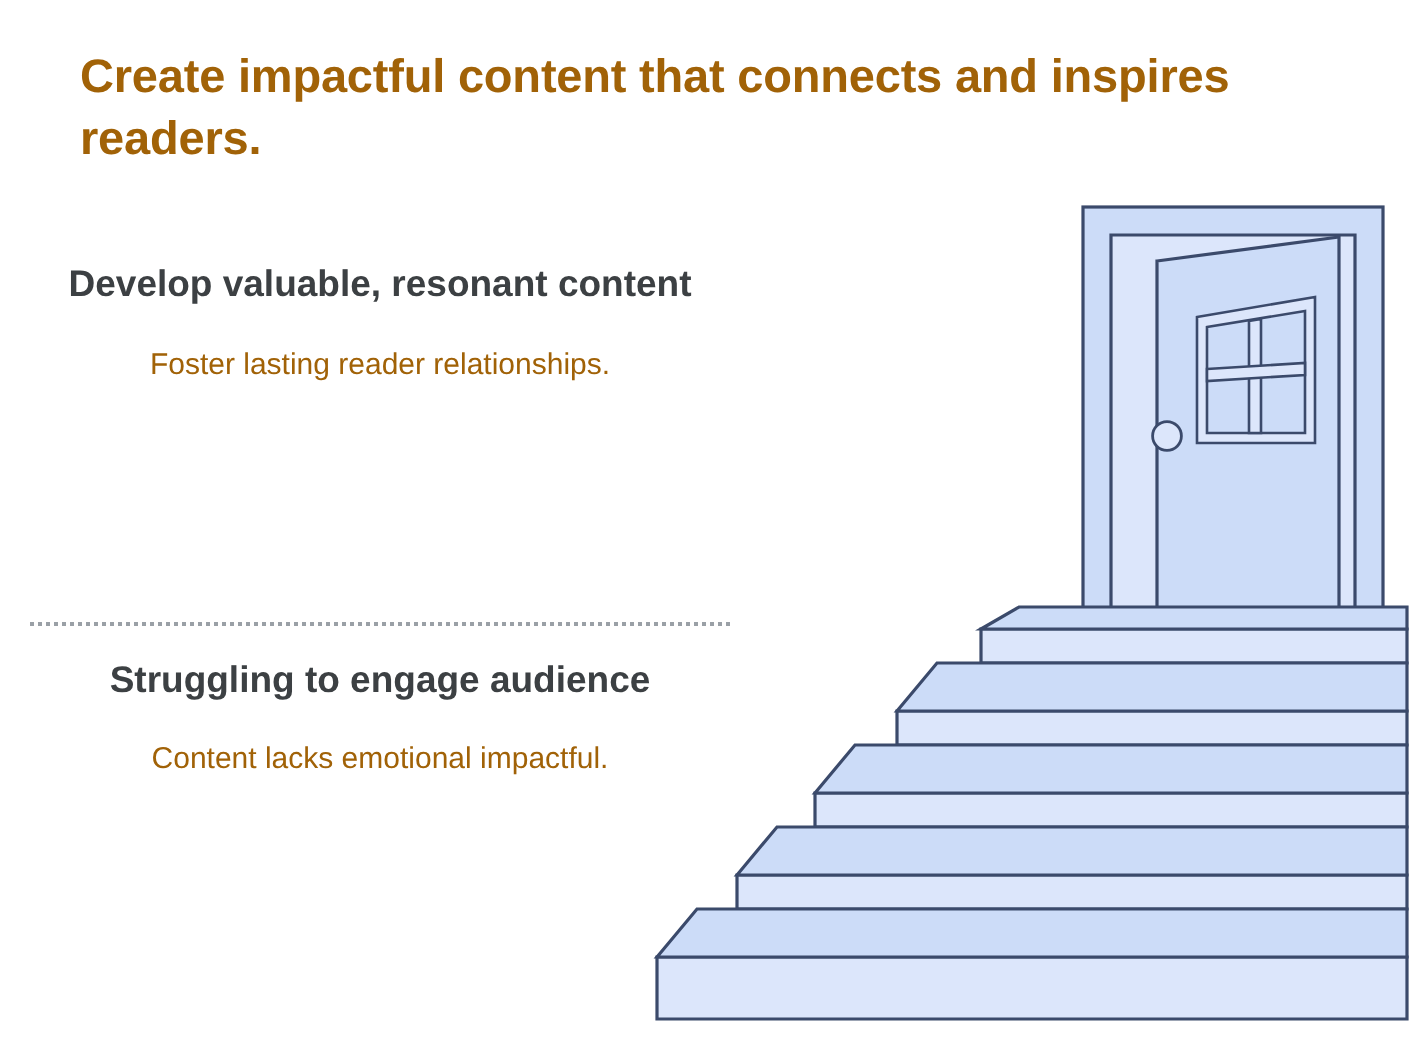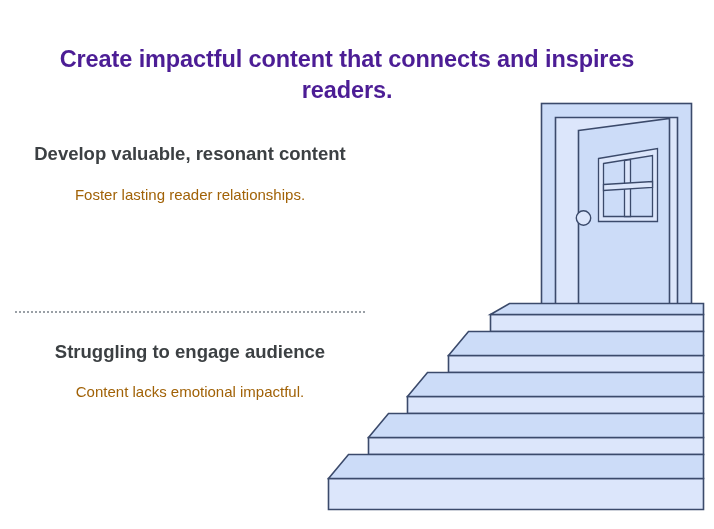--- a/index.html
+++ b/index.html
@@ -20,46 +20,46 @@
     position: relative;
     width: 714px;
     height: 529px;
     background: #ffffff;
   }
 
   
   #title {
     position: absolute;
     left: 40px;
-    top: 28px;
+    top: 7px;
     width: 614px;
-    text-align: center;
+    text-align: left;
     font-size: 23.5px;
     font-weight: bold;
     line-height: 1.32;
     letter-spacing: -0.1px;
-    color: #4c1d95;
+    color: #a16207;
   }
 
   
   .text-block {
     position: absolute;
     left: 14px;
     width: 352px;
     text-align: center;
   }
   #block-top { top: 130px; }
   #block-bottom { top: 328px; }
 
   .block-heading {
     font-size: 18.5px;
     font-weight: bold;
     line-height: 1.35;
     color: #3c4043;
-    margin: 12px;
+    margin: 0;
   }
   .block-body {
     font-size: 15px;
     font-weight: normal;
     line-height: 1.45;
     color: #a16207;
     margin: 16px 0 0 0;
   }
   #block-top .block-body { margin-top: 17px; }
   #block-bottom .block-body { margin-top: 16px; }

